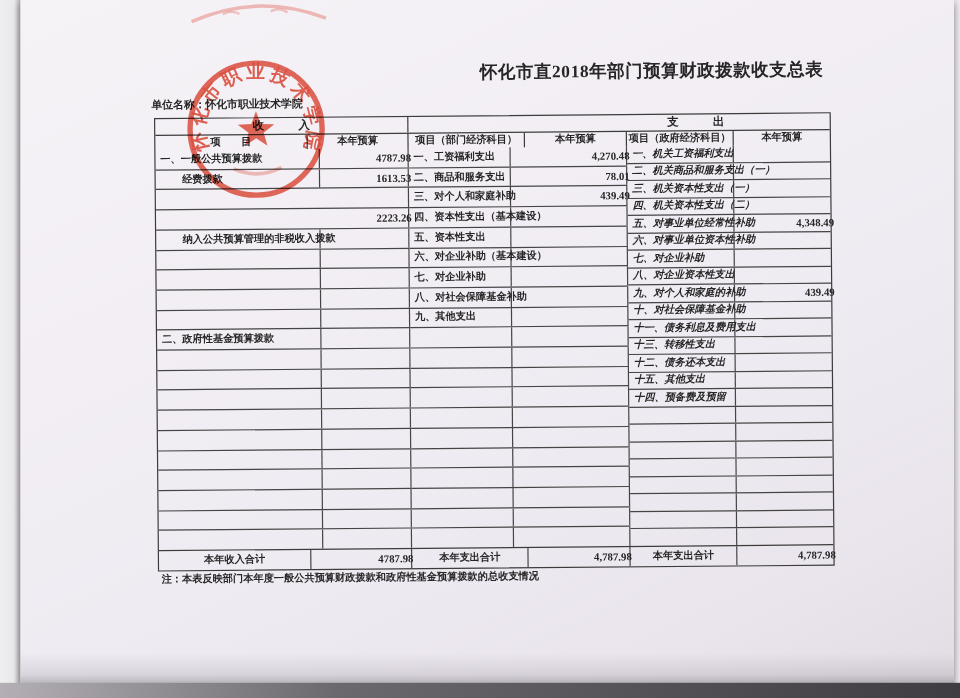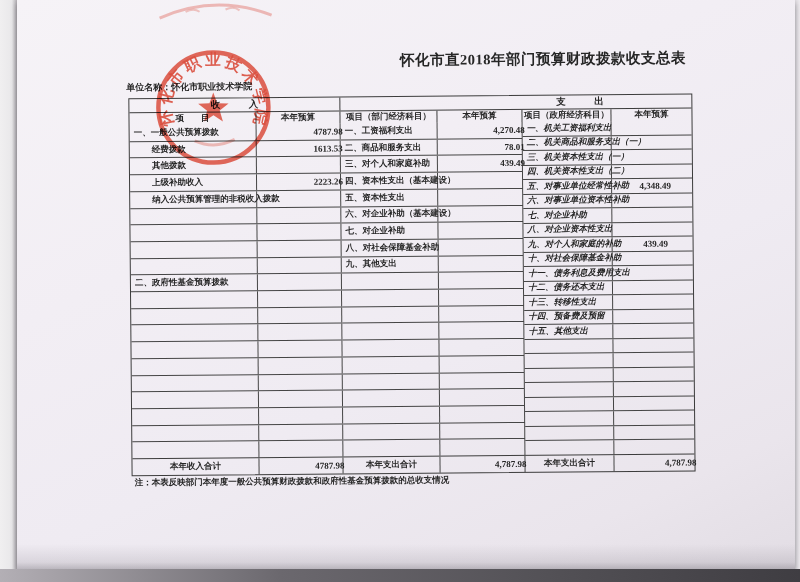--- a/index.html
+++ b/index.html
@@ -50,22 +50,22 @@
   .sec{position:absolute;top:26px;height:333px;display:flex;flex-direction:column;}
   .sec-income{left:0;width:211px;}
   .sec-dept{left:211px;width:182px;}
   .sec-gov{left:393px;width:169px;}
   .trow{flex:1;display:flex;border-top:1px solid #454545;box-sizing:border-box;align-items:center;}
   .sec .trow:first-child{border-top:none;}
   .cl{height:100%;border-right:1px solid #454545;box-sizing:border-box;
     display:flex;align-items:center;padding-left:4px;white-space:nowrap;overflow:visible;}
   .cv{height:100%;flex:1;display:flex;align-items:center;justify-content:flex-end;
     border-right:1px solid #454545;box-sizing:border-box;font-size:9px;}
-  .sec-income .cl{width:127px;} .sec-dept .cl{width:97px;} .sec-gov .cl{width:89px;font-style:italic;}
-  .sec-gov .cv{border-right:none;justify-content:center;}
+  .sec-income .cl{width:137px;} .sec-dept .cl{width:85px;} .sec-gov .cl{width:89px;font-style:italic;}
+  .sec-gov .cv{border-right:none;}
   .cl.ind{padding-left:22px;}
   .cv span{transform:translateX(3px);white-space:nowrap;}
 
   .totals{position:absolute;left:0;top:359px;width:562px;height:17px;display:flex;
     border-top:1px solid #3c3c3c;box-sizing:border-box;}
   .tcell{border-right:1px solid #454545;box-sizing:border-box;display:flex;
     align-items:center;justify-content:center;white-space:nowrap;}
   .tval{justify-content:flex-end;font-size:9px;}
   .tc1{width:127px;} .tc2{width:84px;} .tc3{width:97px;} .tc4{width:85px;}
   .tc5{width:89px;} .tc6{width:80px;border-right:none;}
@@ -114,27 +114,25 @@
             <span>4787.98</span>
           </div>
         </div>
         <div class="trow">
           <div class="cl ind">经费拨款</div>
           <div class="cv">
             <span>1613.53</span>
           </div>
         </div>
         <div class="trow">
-          <div class="cl ind">其他拨款</div>
-          <div class="cv">
-            <span></span>
-          </div>
-        </div>
-        <div class="trow">
-          <div class="cl ind">上级补助收入</div>
+          <div class="cv">
+            <span></span>
+          </div>
+        </div>
+        <div class="trow">
           <div class="cv">
             <span>2223.26</span>
           </div>
         </div>
         <div class="trow">
           <div class="cl ind">纳入公共预算管理的非税收入拨款</div>
           <div class="cv">
             <span></span>
           </div>
         </div>
@@ -412,39 +410,39 @@
             <span></span>
           </div>
         </div>
         <div class="trow">
           <div class="cl">十一、债务利息及费用支出</div>
           <div class="cv">
             <span></span>
           </div>
         </div>
         <div class="trow">
+          <div class="cl">十三、转移性支出</div>
+          <div class="cv">
+            <span></span>
+          </div>
+        </div>
+        <div class="trow">
           <div class="cl">十二、债务还本支出</div>
           <div class="cv">
             <span></span>
           </div>
         </div>
         <div class="trow">
-          <div class="cl">十三、转移性支出</div>
+          <div class="cl">十五、其他支出</div>
           <div class="cv">
             <span></span>
           </div>
         </div>
         <div class="trow">
           <div class="cl">十四、预备费及预留</div>
-          <div class="cv">
-            <span></span>
-          </div>
-        </div>
-        <div class="trow">
-          <div class="cl">十五、其他支出</div>
           <div class="cv">
             <span></span>
           </div>
         </div>
         <div class="trow">
           <div class="cl"></div>
           <div class="cv">
             <span></span>
           </div>
         </div>

